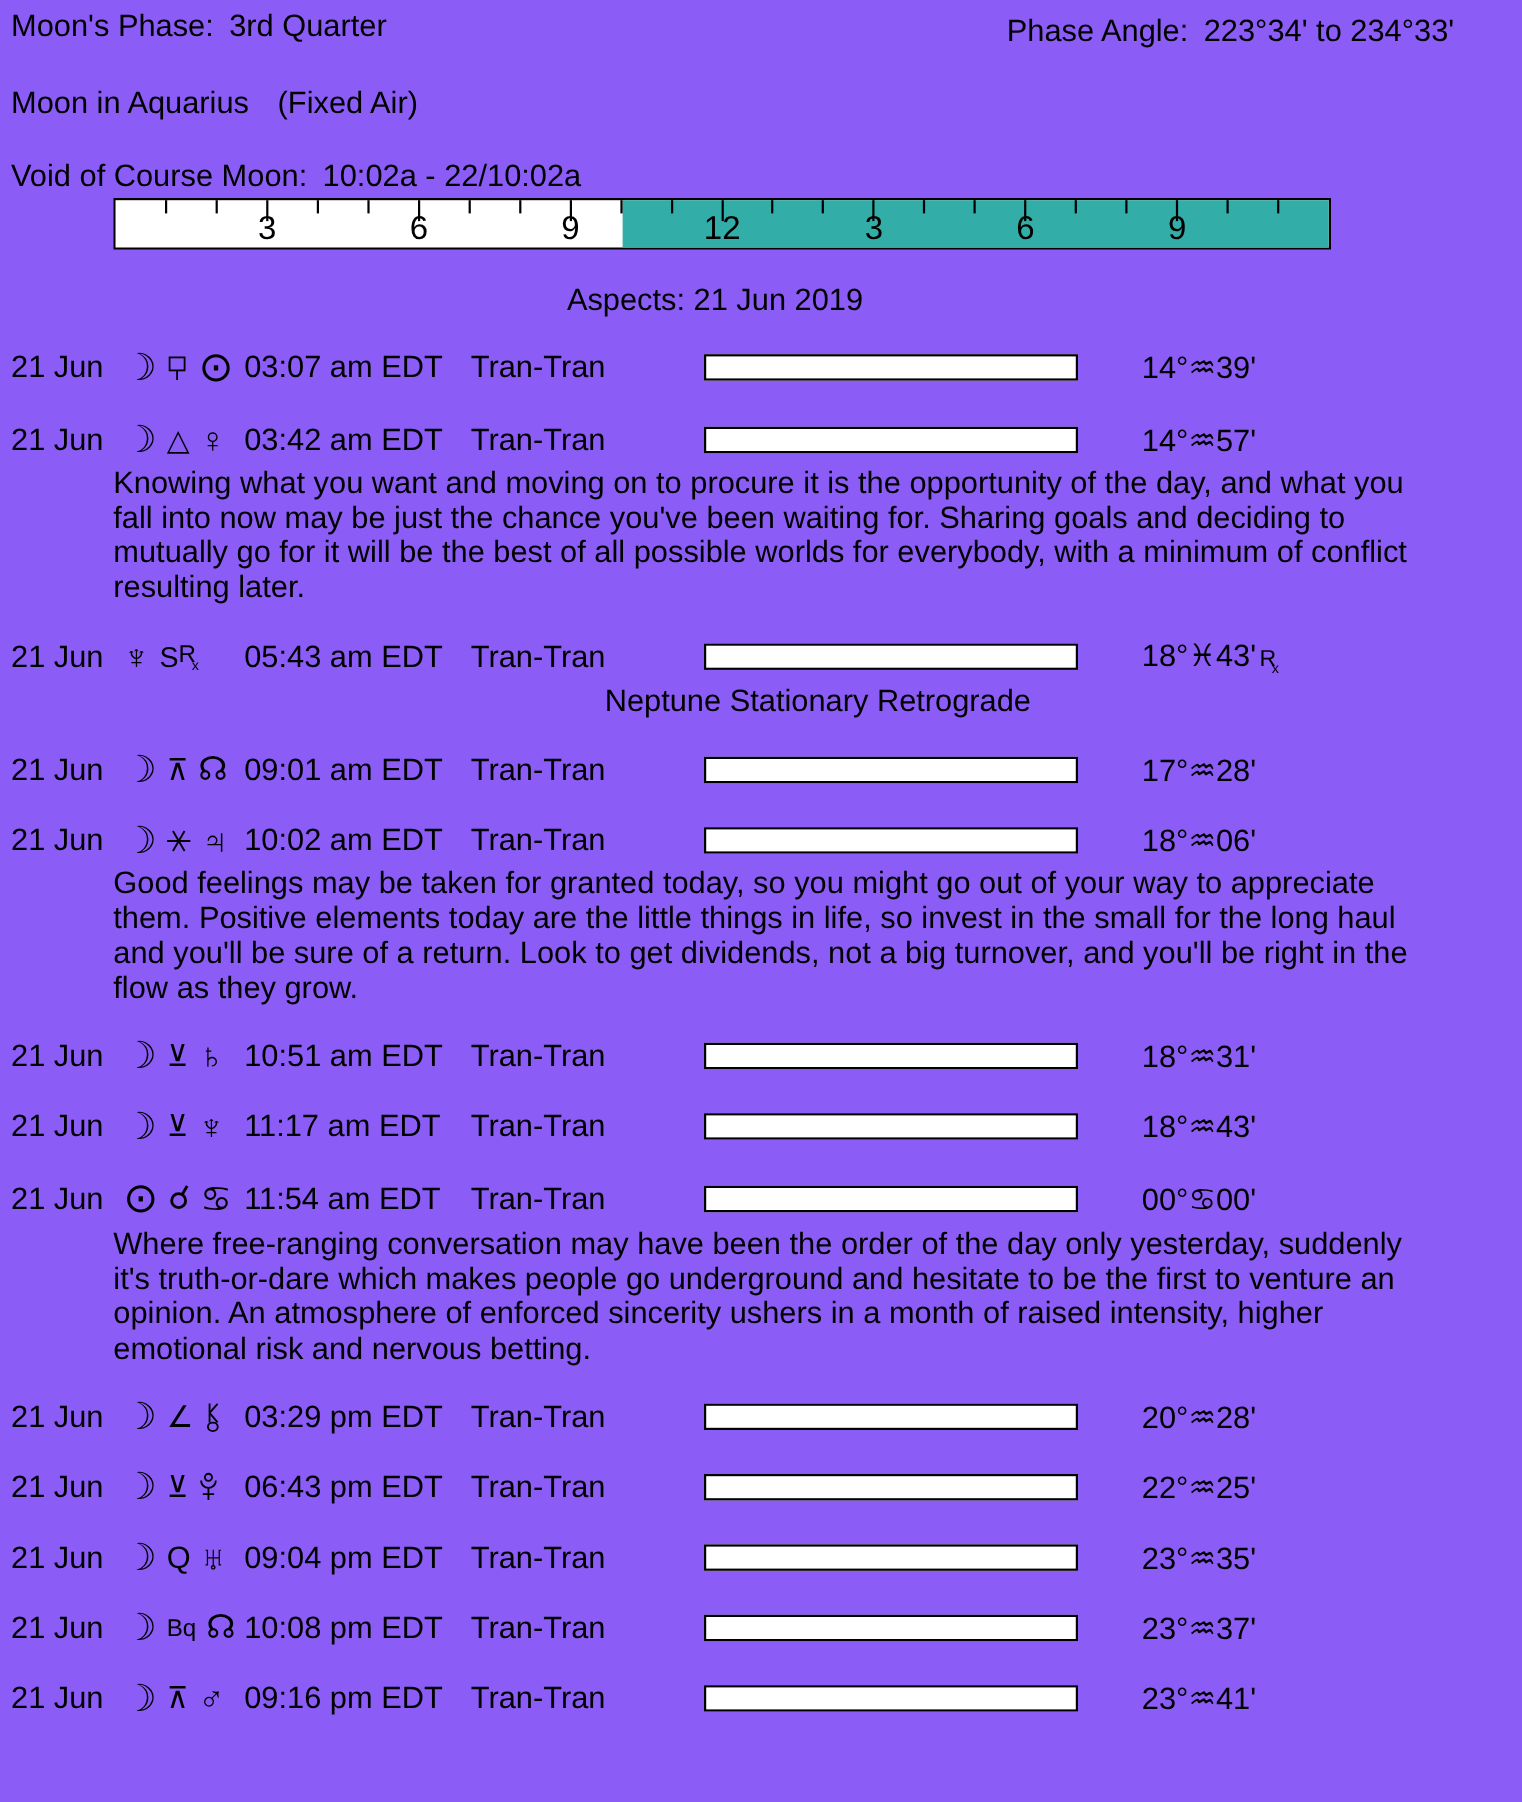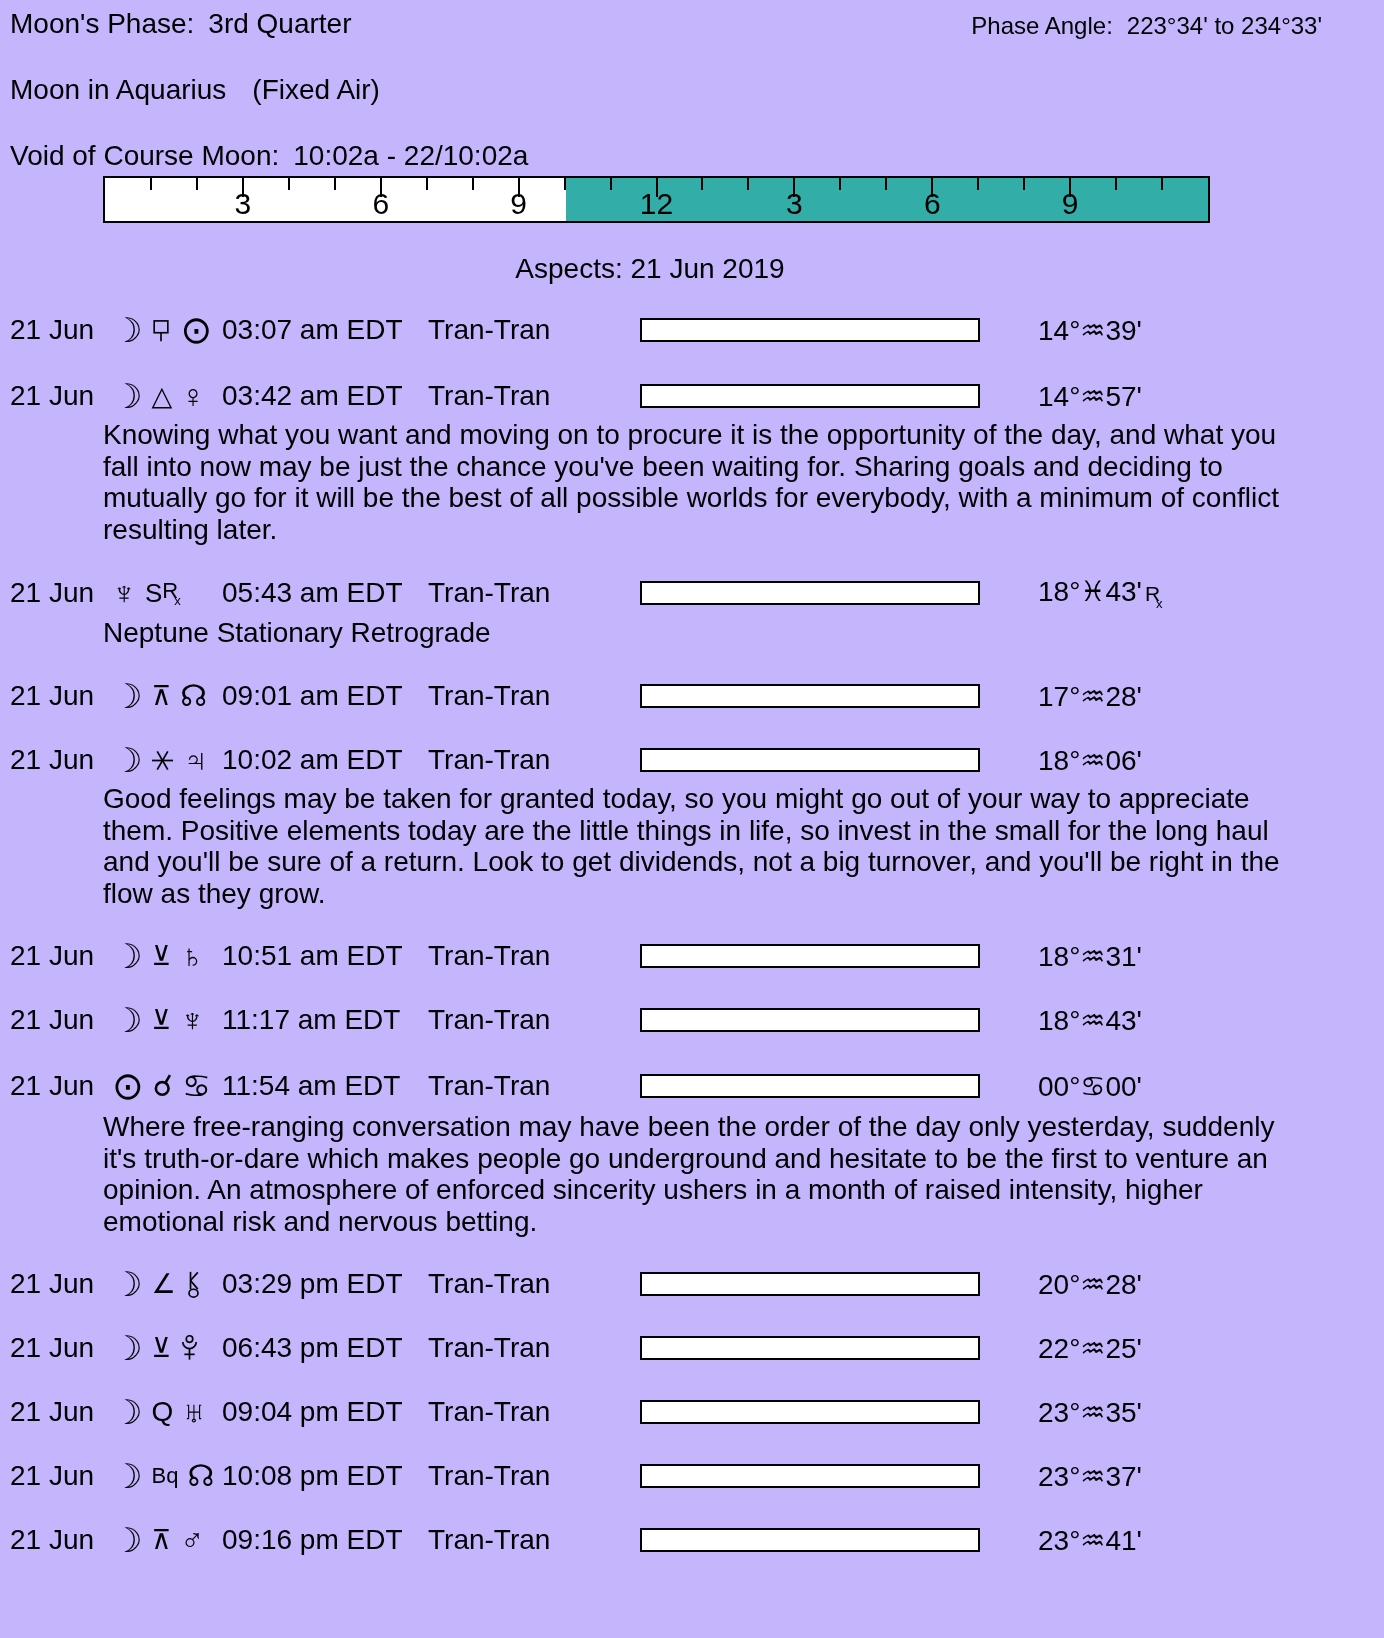--- a/index.html
+++ b/index.html
@@ -1,45 +1,45 @@
 <!DOCTYPE html>
 <html><head>
 <meta charset="utf-8">
 <style>
   html,body{margin:0;padding:0;background:#fff;}
   .page{
-    width:1384px;height:1638px;background:#c4b5fd;color:#000;
+    width:1384px;height:1638px;background:#8b5cf6;color:#000;
     font-family:"Liberation Sans","DejaVu Sans",sans-serif;
     overflow:hidden;position:relative;
   }
   
   .hline1{display:flex;justify-content:space-between;align-items:flex-start;padding:8px 62px 0 10px;}
   .h-main{font-size:28px;}
-  .h-sub{font-size:24px;padding-top:4px;}
+  .h-sub{font-size:28px;padding-top:4px;}
   .hline{font-size:28px;margin:34px 0 0 10px;}
   .ml14{margin-left:14px;}
   .ml24{margin-left:26px;}
   
   .timeline{position:relative;margin:4px 0 0 103px;width:1103px;height:43px;border:2px solid #000;background:#fff;}
   .tl-void{position:absolute;top:0;bottom:0;right:0;}
   .tl-tick{position:absolute;top:0;width:2px;background:#000;}
   .tl-num{position:absolute;top:11px;transform:translateX(-50%);font-size:30px;line-height:30px;}
   
   .title{font-size:28px;text-align:center;width:1300px;margin-top:30px;}
   .rows{margin-top:26px;}
   .row{display:grid;grid-template-columns:102px 110px 206px 212px 340px auto;align-items:center;
        margin:0 0 30px 10px;min-height:34px;font-size:28px;}
   .row.tight{margin-bottom:6px;}
   .sym{display:flex;align-items:center;gap:9px;}
   .gch{line-height:1;display:inline-flex;align-items:center;}
   .bar{width:336px;height:20px;border:2px solid #000;background:#fff;}
   .fill{height:100%;}
   .deg{padding-left:58px;white-space:nowrap;}
   .note{font-size:28px;line-height:31.5px;margin:0 0 30px 103px;width:1190px;}
-  .sub{font-size:28px;margin:0 0 30px 103px;}
+  .sub{font-size:28px;margin:0 0 30px 103px;text-align:center;}
   
   .g-moon{font-size:34px;}
   .g-sun{font-size:38px;}
   .g-trine{font-size:27px;}
   .g-venus,.g-jupiter,.g-saturn,.g-neptune,.g-mars{font-size:32px;}
   .g-uranus{font-size:31px;}
   .g-north-node{font-size:30px;}
   .g-conjunction{font-size:30px;}
   .g-cancer{font-size:32px;}
   .g-semi-square{font-size:27px;}

